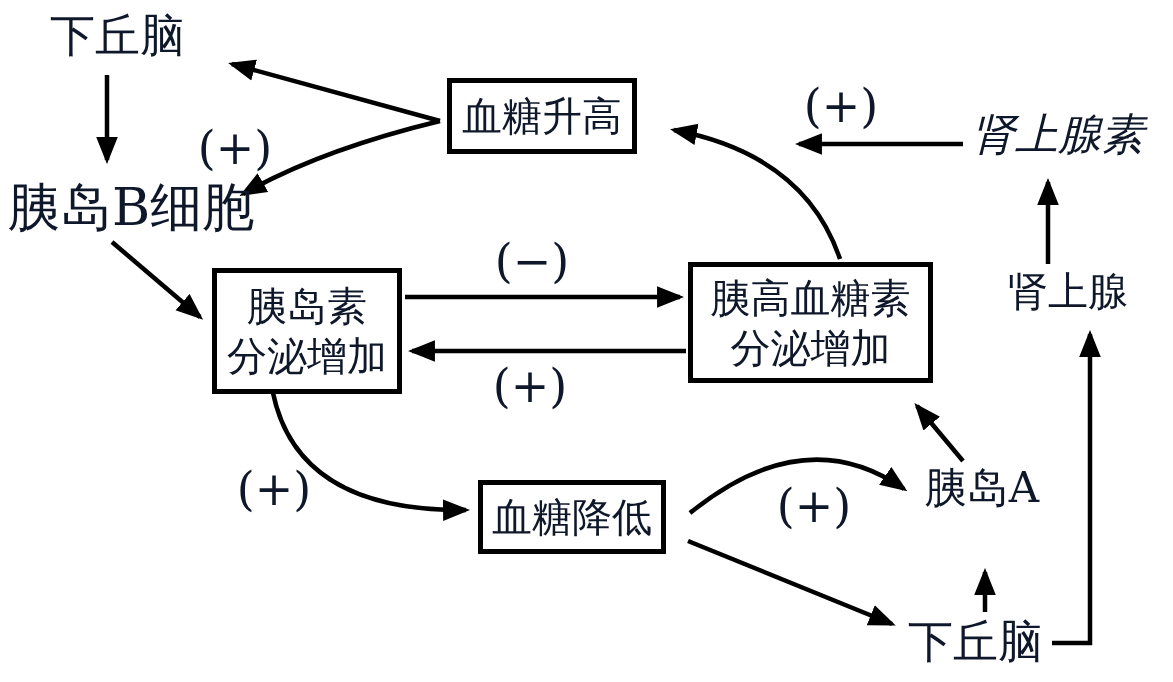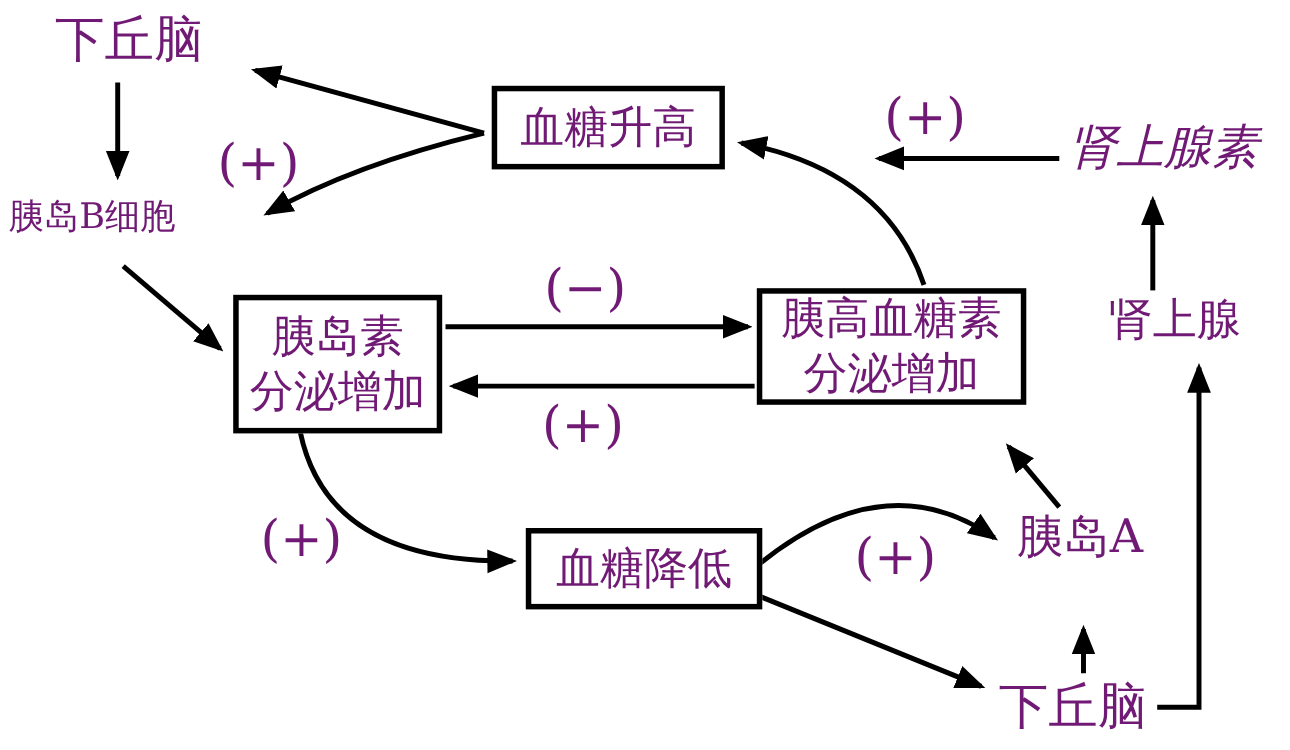--- a/index.html
+++ b/index.html
@@ -22,21 +22,21 @@
     text-align:center;font-size:40px;line-height:1.25;white-space:nowrap;
   }
   .sign{
     position:absolute;transform:translate(-50%,-50%);
     font-size:46px;white-space:nowrap;
   }
 </style>
 </head>
 <body>
 
-<div id="canvas" style="background: rgb(255, 255, 255); color: #701a75;">
+<div id="canvas" style="background: rgb(255, 255, 255); color: #0f172a;">
 
   <svg id="edges-svg" viewBox="0 0 1173 682" xmlns="http://www.w3.org/2000/svg">
     <defs>
       <marker id="ah" viewBox="0 0 10 8" refX="8.5" refY="4" markerWidth="6" markerHeight="5" orient="auto-start-reverse" markerUnits="strokeWidth">
         <path d="M0 0 L10 4 L0 8 Z" style="stroke:none;fill:#000;stroke-width:0"></path>
       </marker>
     </defs>
     <path d="M 107 75 L 107 160" marker-end="url(#ah)"></path>
     <path d="M 440 121 L 232 64" marker-end="url(#ah)"></path>
     <path d="M 440 121 Q 320 150 243 194" marker-end="url(#ah)"></path>
@@ -49,47 +49,47 @@
     <path d="M 985 612 L 985 572" marker-end="url(#ah)"></path>
     <path d="M 963 461 L 917 406" marker-end="url(#ah)"></path>
     <path d="M 1052 643 L 1090 643 L 1090 334" marker-end="url(#ah)"></path>
     <path d="M 1048 264 L 1048 182" marker-end="url(#ah)"></path>
     <path d="M 963 144 L 799 144" marker-end="url(#ah)"></path>
     <path d="M 840 259 Q 805 155 674 130" marker-end="url(#ah)"></path>
   </svg>
 
   <div class="node" style="left:50px;top:12px;font-size:45px;">下丘脑</div>
 
-  <div class="node" style="left:8px;top:180px;font-size:32px;">胰岛B细胞</div>
+  <div class="node" style="left:8px;top:180px;font-size:52px;">胰岛B细胞</div>
 
   <div class="node" style="left:972px;top:112px;font-size:43px;font-style:italic;">肾上腺素</div>
 
   <div class="node" style="left:1008px;top:270px;font-size:40px;">肾上腺</div>
 
   <div class="node node-center" style="left:912px;top:466px;width:140px;font-size:42px;">
     <div>胰岛A</div>
   </div>
 
   <div class="node" style="left:908px;top:618px;font-size:45px;">下丘脑</div>
 
-  <div class="box" style="left:447px;top:78px;width:212px;height:76px;text-align:right;">
+  <div class="box" style="left:447px;top:78px;width:190px;height:76px;text-align:right;">
     <div>血糖升高</div>
   </div>
 
   <div class="box" style="left:212px;top:268px;width:190px;height:126px;">
     <div>胰岛素</div>
     <div>分泌增加</div>
   </div>
 
-  <div class="box" style="left:688px;top:262px;width:245px;height:106px;">
+  <div class="box" style="left:688px;top:262px;width:245px;height:121px;">
     <div>胰高血糖素</div>
     <div>分泌增加</div>
   </div>
 
-  <div class="box" style="left:478px;top:480px;width:215px;height:74px;text-align:center;">
+  <div class="box" style="left:478px;top:480px;width:188px;height:74px;text-align:center;">
     <div>血糖降低</div>
   </div>
 
   <div class="sign" style="left:235px;top:148px;">(+)</div>
 
   <div class="sign" style="left:532px;top:261px;">(−)</div>
 
   <div class="sign" style="left:530px;top:386px;">(+)</div>
 
   <div class="sign" style="left:274px;top:489px;">(+)</div>

